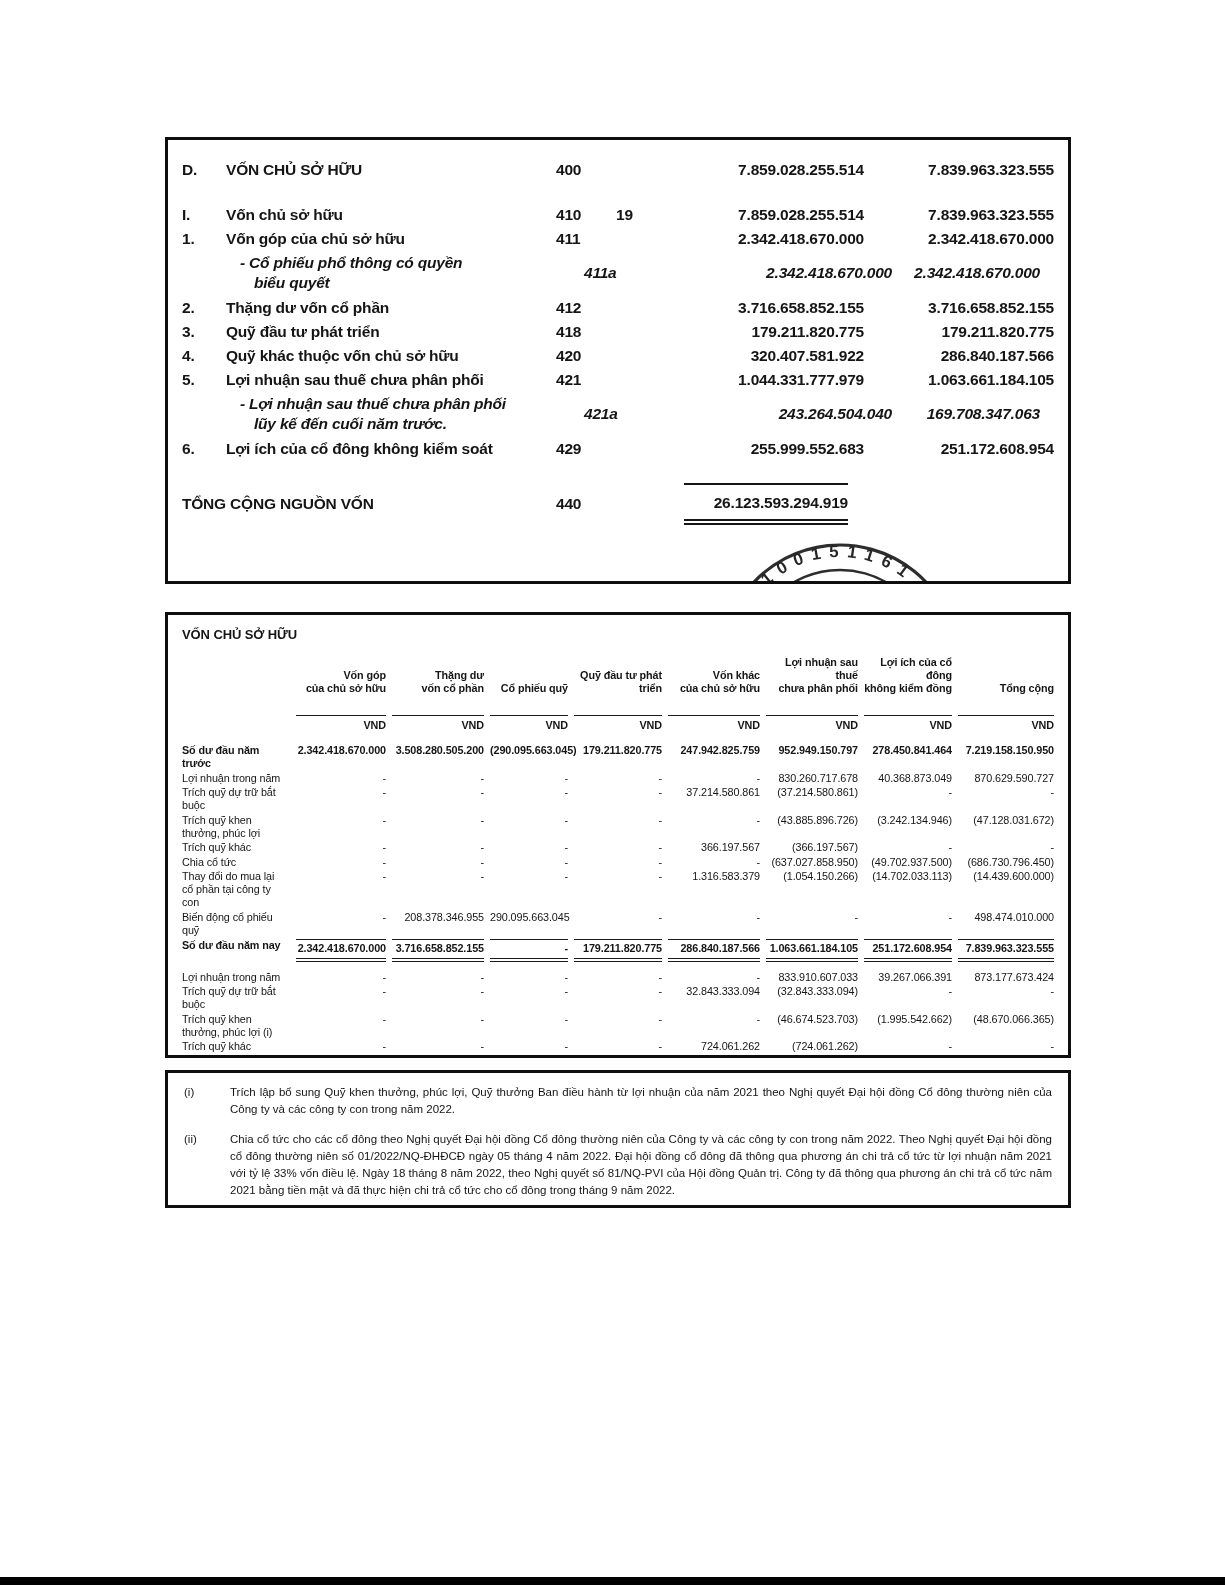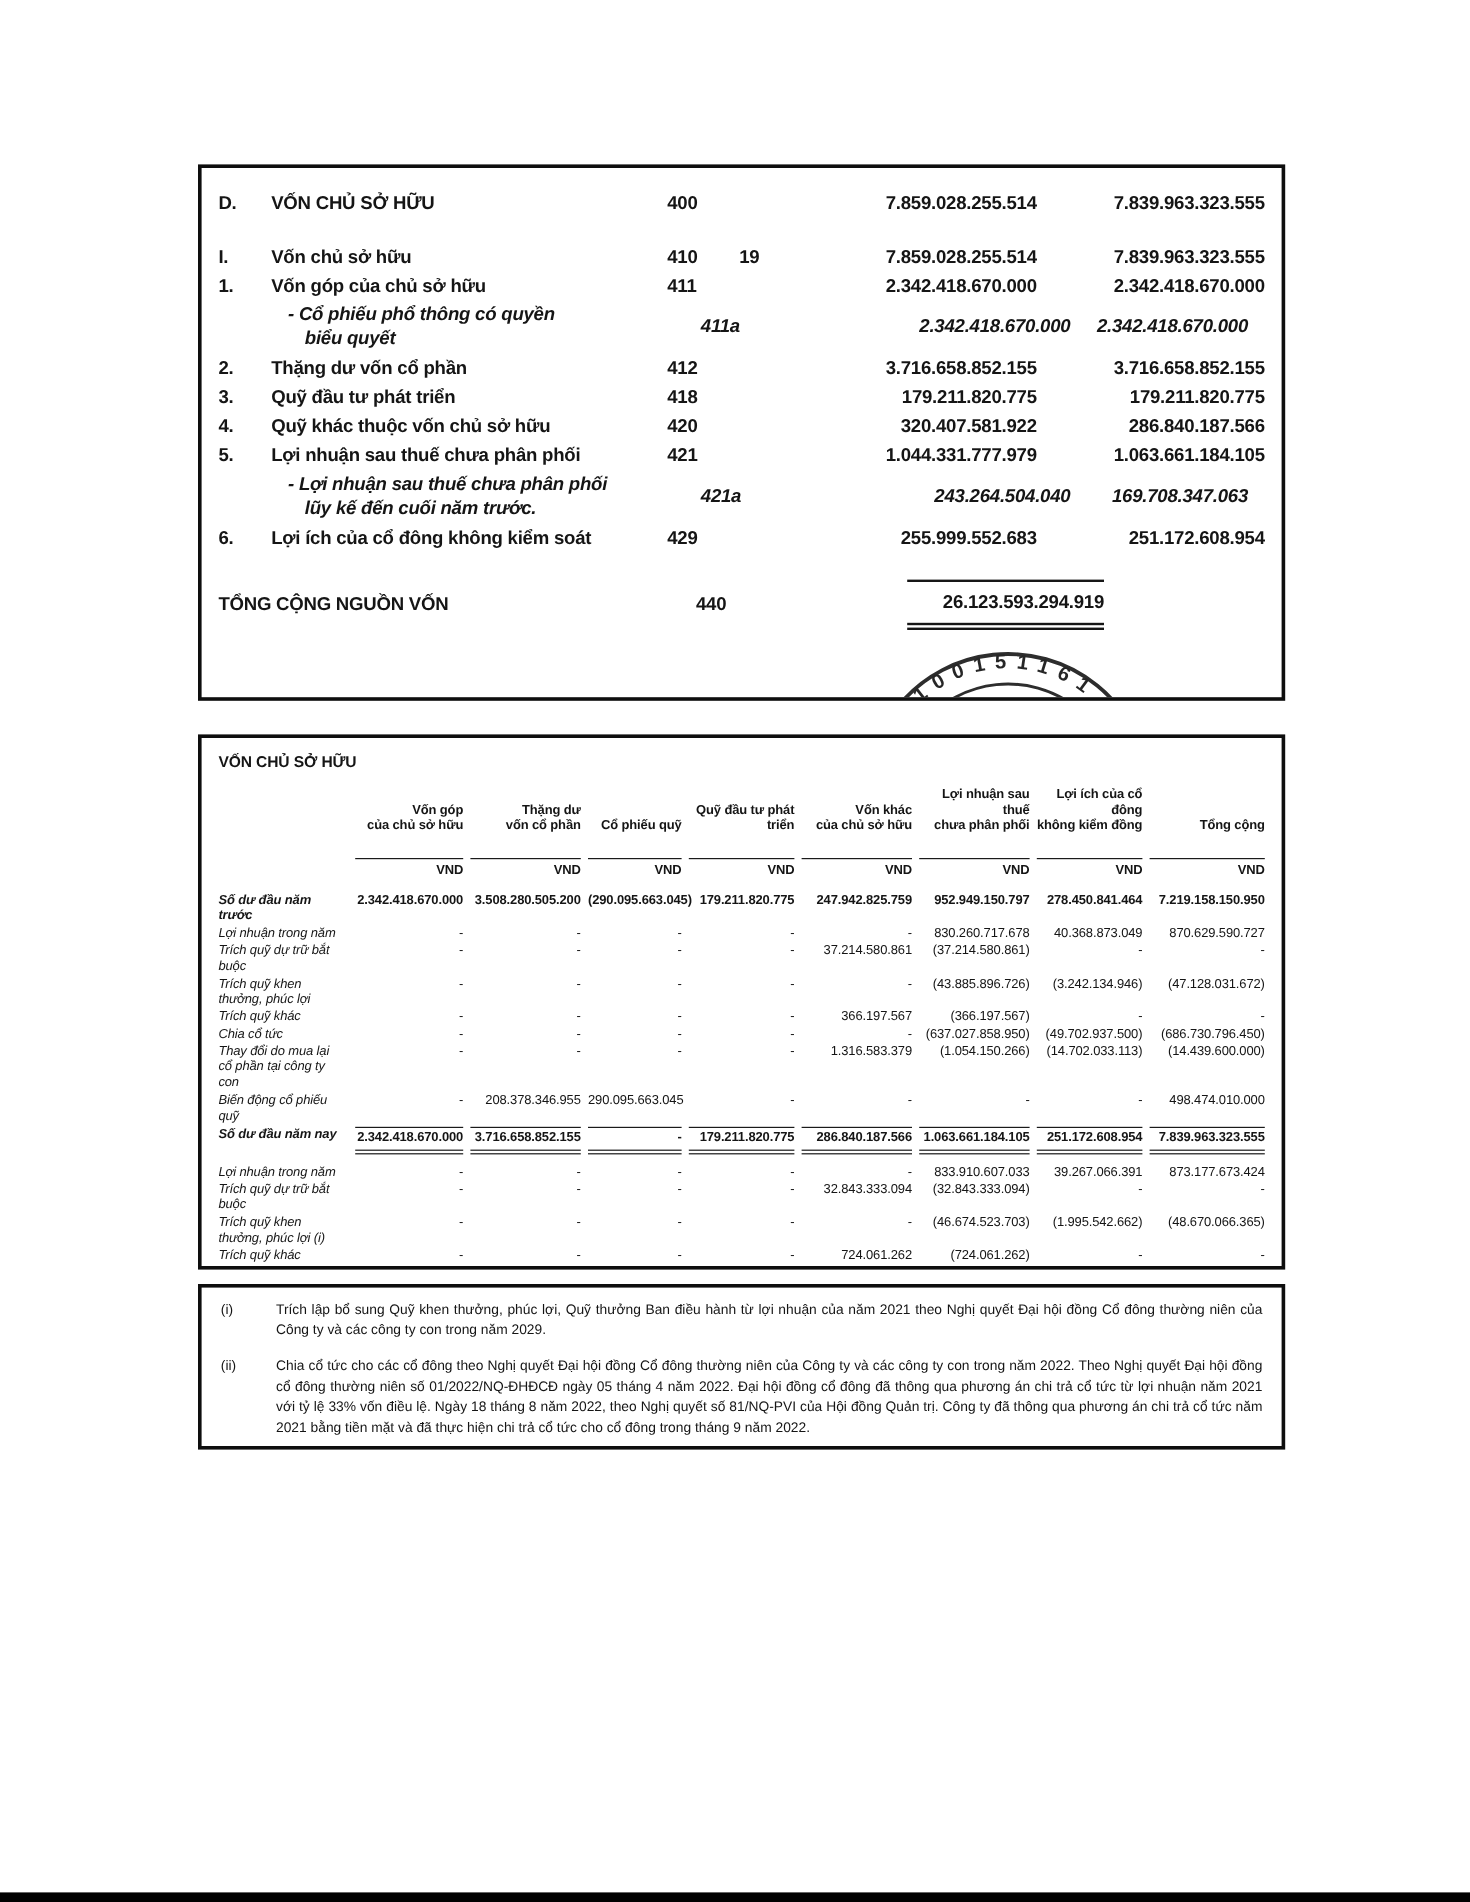--- a/index.html
+++ b/index.html
@@ -17,34 +17,34 @@
   .bs-row{display:flex;align-items:center;font-size:15.5px;line-height:21px;letter-spacing:-0.2px;margin:3px 0;font-weight:700;}
   .bs-num{width:44px;flex:none;}
   .bs-label{width:330px;flex:none;white-space:pre-line;}
   .bs-code{width:60px;flex:none;}
   .bs-note{width:52px;flex:none;}
   .bs-v1{width:196px;flex:none;text-align:right;}
   .bs-v2{flex:1;text-align:right;}
   .bs-row.section{margin-bottom:24px;}
   .bs-row.sub{font-style:italic;line-height:20px;margin:4px 14px;}
   .bs-row.sub .bs-label{padding-left:14px;text-indent:-14px;}
-  .bs-total{display:flex;align-items:center;margin-top:24px;font-weight:700;font-size:15.5px;letter-spacing:-0.2px;position:relative;z-index:1;gap:24px;}
+  .bs-total{display:flex;align-items:center;margin-top:24px;font-weight:700;font-size:15.5px;letter-spacing:-0.2px;position:relative;z-index:1;}
   .bs-total-label{width:374px;flex:none;line-height:22px;}
   .bs-total .bs-code{width:60px;}
   .bs-total .bs-note{width:52px;}
   .tv{padding:9px 0 7px;border-top:2px solid #161616;border-bottom:6px double #161616;text-align:right;}
   .tv1{width:164px;flex:none;margin-left:16px;}
   .tv2{flex:1;margin-left:14px;}
   #stamp{position:absolute;left:510px;top:398px;opacity:.92;z-index:2;pointer-events:none;}
 
   
   .t2title{font-size:13px;font-weight:700;letter-spacing:-0.1px;margin-bottom:14px;}
   .t2grid{display:grid;grid-template-columns:108px 90px 92px 78px 88px 92px 92px 88px 96px;column-gap:6px;font-size:10.8px;line-height:13px;letter-spacing:-0.1px;align-items:start;}
   .t2-val{text-align:right;}
-  .t2-label{white-space:pre-line;font-style:italic;}
+  .t2-label{white-space:pre-line;}
   .hc{font-weight:700;border-bottom:1.5px solid #1a1a1a;padding-bottom:20px;white-space:pre-line;align-self:end;}
   .hc-empty{border-bottom:none;}
   .vc{font-weight:700;padding-top:3px;}
   #equity-unit-row{margin-bottom:12px;}
   .t2row{margin-bottom:1.5px;}
   .t2row.open{font-weight:700;}
   .t2row.subtotal,.t2row.close{font-weight:700;}
   .t2row.subtotal .t2-val,.t2row.close .t2-val{border-top:1.5px solid #1a1a1a;border-bottom:4px double #1a1a1a;padding:2.5px 0;}
   .t2row.subtotal{margin:2px 0 9px;}
   .t2row.close{margin-top:2px;}
@@ -371,21 +371,21 @@
         <div class="t2-val">255.999.552.683</div>
         <div class="t2-val">7.859.028.255.514</div>
       </div>
     </div>
 </div>
 
 <div id="box3" class="box">
   <div>
       <div class="fn">
         <div class="fn-marker">(i)</div>
-        <div class="fn-text">Trích lập bổ sung Quỹ khen thưởng, phúc lợi, Quỹ thưởng Ban điều hành từ lợi nhuận của năm 2021 theo Nghị quyết Đại hội đồng Cổ đông thường niên của Công ty và các công ty con trong năm 2029.</div>
+        <div class="fn-text">Trích lập bổ sung Quỹ khen thưởng, phúc lợi, Quỹ thưởng Ban điều hành từ lợi nhuận của năm 2021 theo Nghị quyết Đại hội đồng Cổ đông thường niên của Công ty và các công ty con trong năm 2022.</div>
       </div>
       <div class="fn">
         <div class="fn-marker">(ii)</div>
         <div class="fn-text">Chia cổ tức cho các cổ đông theo Nghị quyết Đại hội đồng Cổ đông thường niên của Công ty và các công ty con trong năm 2022. Theo Nghị quyết Đại hội đồng cổ đông thường niên số 01/2022/NQ-ĐHĐCĐ ngày 05 tháng 4 năm 2022. Đại hội đồng cổ đông đã thông qua phương án chi trả cổ tức từ lợi nhuận năm 2021 với tỷ lệ 33% vốn điều lệ. Ngày 18 tháng 8 năm 2022, theo Nghị quyết số 81/NQ-PVI của Hội đồng Quản trị. Công ty đã thông qua phương án chi trả cổ tức năm 2021 bằng tiền mặt và đã thực hiện chi trả cổ tức cho cổ đông trong tháng 9 năm 2022.</div>
       </div>
     </div>
 </div>
 
 <div class="scan-bottom-edge"></div>
 

